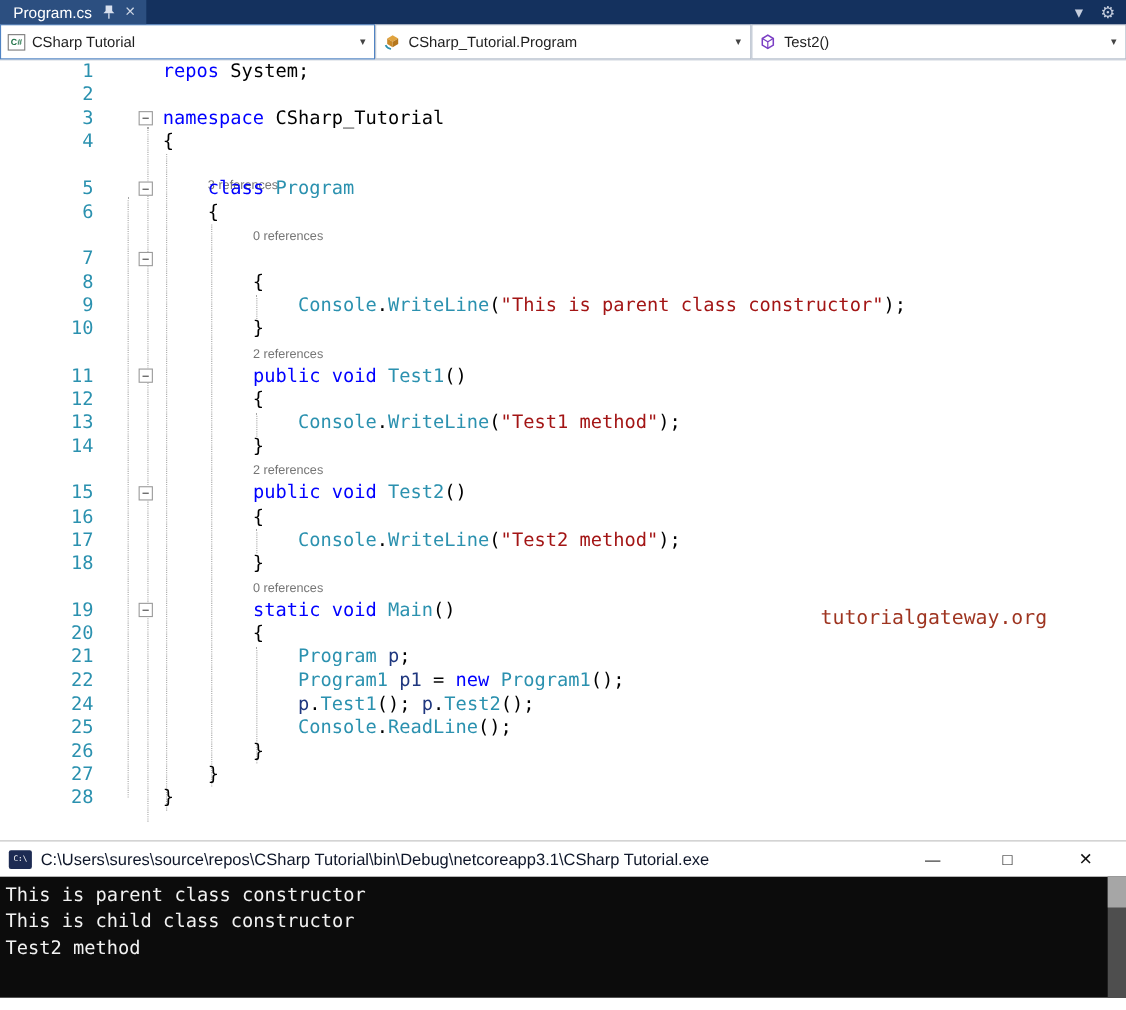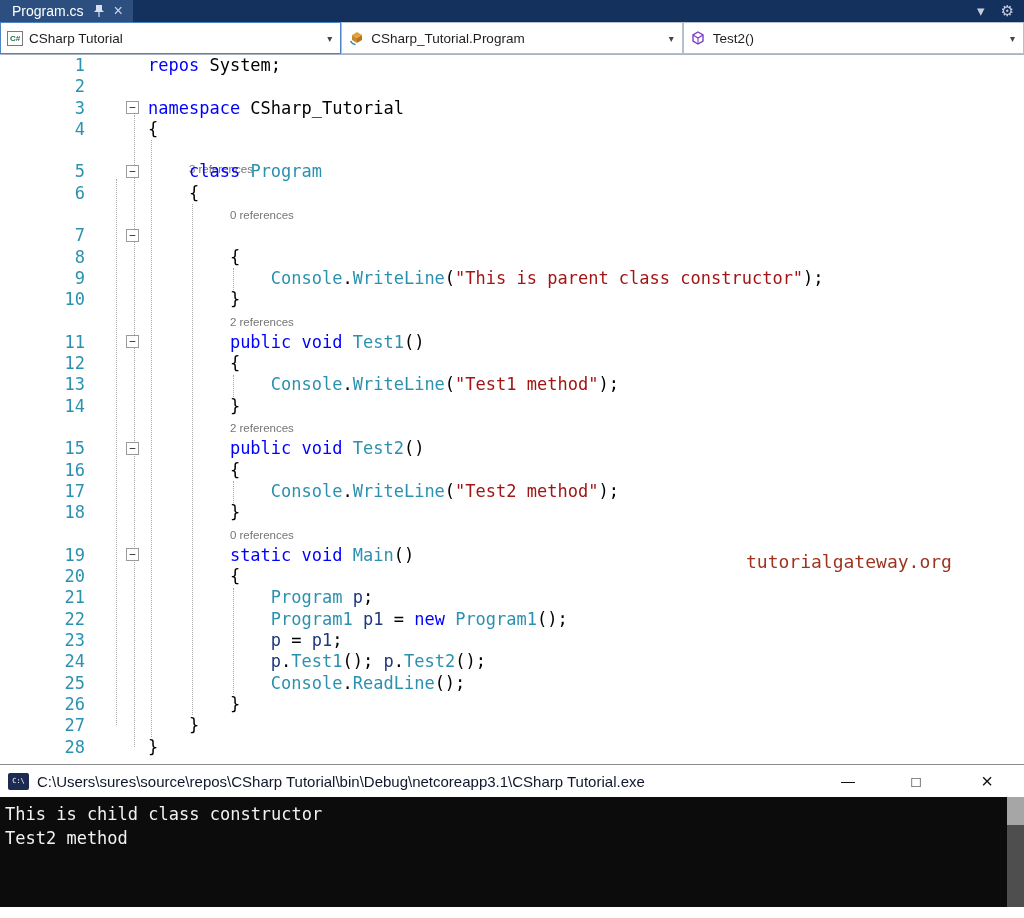--- a/index.html
+++ b/index.html
@@ -137,21 +137,20 @@
         <div class="row"><div class="num"></div><div class="fold"></div><div class="code lens" style="padding-left: 81.92px;">2 references</div></div>
         <div class="row"><div class="num">15</div><div class="fold"><div class="foldbox">−</div></div><div class="code"><span class="d">        </span><span class="k">public</span><span class="d"> </span><span class="k">void</span><span class="d"> </span><span class="t">Test2</span><span class="d">()</span></div></div>
         <div class="row"><div class="num">16</div><div class="fold"></div><div class="code"><span class="d">        {</span></div></div>
         <div class="row"><div class="num">17</div><div class="fold"></div><div class="code"><span class="d">            </span><span class="t">Console</span><span class="d">.</span><span class="t">WriteLine</span><span class="d">(</span><span class="s">"Test2 method"</span><span class="d">);</span></div></div>
         <div class="row"><div class="num">18</div><div class="fold"></div><div class="code"><span class="d">        }</span></div></div>
         <div class="row"><div class="num"></div><div class="fold"></div><div class="code lens" style="padding-left: 81.92px;">0 references</div></div>
         <div class="row"><div class="num">19</div><div class="fold"><div class="foldbox">−</div></div><div class="code"><span class="d">        </span><span class="k">static</span><span class="d"> </span><span class="k">void</span><span class="d"> </span><span class="t">Main</span><span class="d">()</span></div></div>
         <div class="row"><div class="num">20</div><div class="fold"></div><div class="code"><span class="d">        {</span></div></div>
         <div class="row"><div class="num">21</div><div class="fold"></div><div class="code"><span class="d">            </span><span class="t">Program</span><span class="d"> </span><span class="v">p</span><span class="d">;</span></div></div>
         <div class="row"><div class="num">22</div><div class="fold"></div><div class="code"><span class="d">            </span><span class="t">Program1</span><span class="d"> </span><span class="v">p1</span><span class="d"> = </span><span class="k">new</span><span class="d"> </span><span class="t">Program1</span><span class="d">();</span></div></div>
-        <div class="row"><div class="num">23</div><div class="fold"></div><div class="code"><span class="d">            </span><span class="v">p</span><span class="d"> = </span><span class="v">p1</span><span class="d">;</span></div></div>
         <div class="row"><div class="num">24</div><div class="fold"></div><div class="code"><span class="d">            </span><span class="v">p</span><span class="d">.</span><span class="t">Test1</span><span class="d">(); </span><span class="v">p</span><span class="d">.</span><span class="t">Test2</span><span class="d">();</span></div></div>
         <div class="row"><div class="num">25</div><div class="fold"></div><div class="code"><span class="d">            </span><span class="t">Console</span><span class="d">.</span><span class="t">ReadLine</span><span class="d">();</span></div></div>
         <div class="row"><div class="num">26</div><div class="fold"></div><div class="code"><span class="d">        }</span></div></div>
         <div class="row"><div class="num">27</div><div class="fold"></div><div class="code"><span class="d">    }</span></div></div>
         <div class="row"><div class="num">28</div><div class="fold"></div><div class="code"><span class="d">}</span></div></div>
       </div>
     <div class="watermark">tutorialgateway.org</div>
   </div>
 
   <div class="console">
@@ -159,20 +158,21 @@
       <span class="cicon">
           <span>C:\</span>
         </span>
       <span class="ctext">C:\Users\sures\source\repos\CSharp Tutorial\bin\Debug\netcoreapp3.1\CSharp Tutorial.exe</span>
       <span class="wbtn min">—</span>
       <span class="wbtn max">□</span>
       <span class="wbtn cls">×</span>
     </div>
     <div class="cbody">
       <div class="cout">
+          <div class="cline">This is parent class constructor</div>
           <div class="cline">This is child class constructor</div>
           <div class="cline">Test2 method</div>
         </div>
       <div class="cscroll">
         <div class="cthumb"></div>
       </div>
     </div>
   </div>
 
 </div>

